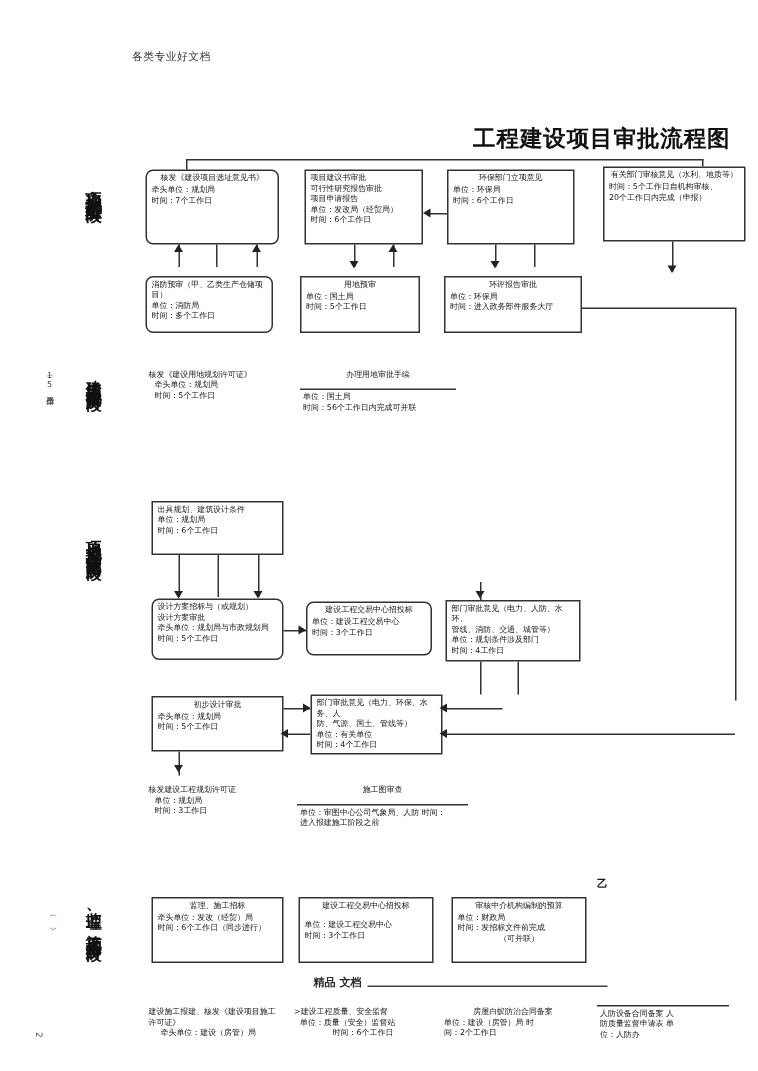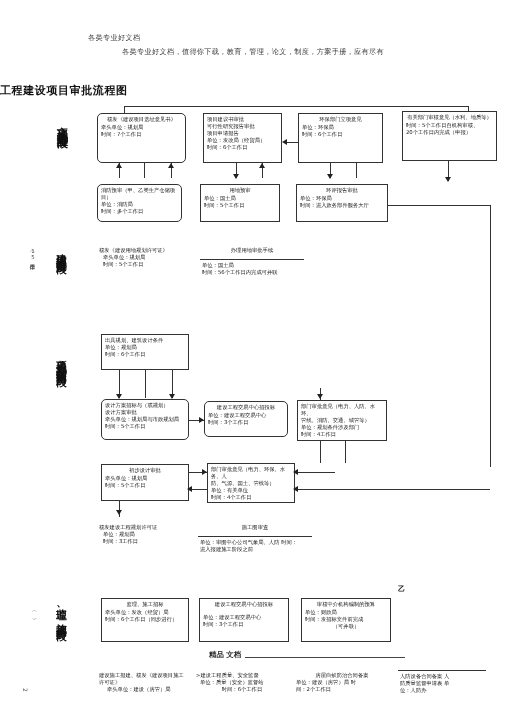--- a/index.html
+++ b/index.html
@@ -1,20 +1,20 @@
 <!DOCTYPE html>
 <html><head>
 <meta charset="utf-8">
 <style>
   html,body{margin:0;padding:0;background:#fff;}
   body{width:505px;height:714px;position:relative;font-family:"DejaVu Sans","Liberation Sans",sans-serif;color:#1a1a1a;overflow:hidden;}
   .page{position:absolute;inset:0;}
   .hdr1{position:absolute;left:88px;top:33px;font-size:7.2px;letter-spacing:.3px;color:#3a3a3a;}
   .hdr2{position:absolute;left:122px;top:47px;font-size:7.2px;letter-spacing:.3px;color:#3a3a3a;}
-  .title{position:absolute;left:0;top:83px;width:487px;text-align:left;font-size:11px;font-weight:bold;letter-spacing:.6px;color:#111;}
+  .title{position:absolute;left:0;top:83px;width:487px;text-align:right;font-size:15px;font-weight:bold;letter-spacing:.6px;color:#111;}
   .footer-label{position:absolute;left:209px;top:650px;font-size:7.4px;font-weight:bold;color:#2a2a2a;background:#fff;padding-right:3px;}
   .footer-line{position:absolute;left:245px;top:657px;width:160px;border-top:1px solid #444;}
   .pagenum{position:absolute;left:22px;top:688px;font-size:6px;color:#555;writing-mode:vertical-rl;letter-spacing:1px;}
 
   .stage{position:absolute;writing-mode:vertical-rl;text-orientation:upright;font-size:11px;font-weight:bold;letter-spacing:1.5px;color:#111;line-height:1.05;}
   .stage.s2{font-size:10.5px;}
   .stagenote{position:absolute;writing-mode:vertical-rl;text-orientation:upright;font-size:5.4px;color:#444;letter-spacing:0px;}
 
   .box{position:absolute;border:1px solid #333;background:#fff;box-sizing:border-box;padding:2px 3px;font-size:5.3px;line-height:1.32;color:#161616;overflow:hidden;}
   .box .bt{display:block;text-align:center;margin-bottom:1px;}
@@ -31,21 +31,20 @@
   .arrow-down{border-left:3px solid transparent;border-right:3px solid transparent;border-top:5px solid #222;}
   .arrow-left{border-top:3px solid transparent;border-bottom:3px solid transparent;border-right:5px solid #222;}
   .arrow-right{border-top:3px solid transparent;border-bottom:3px solid transparent;border-left:5px solid #222;}
 </style>
 </head>
 <body>
 
 <div class="page">
 
   <div class="hdr1">各类专业好文档</div>
-  <div class="hdr2">各类专业好文档，值得你下载，教育，管理，论文，制度，方案手册，应有尽有</div>
   <div class="title">工程建设项目审批流程图</div>
 
   <div class="stage" style="left:56px;top:118px;height:120px;">立项规划选址阶段</div>
   <div class="stage s2" style="left:56px;top:245px;height:100px;">建设用地审批阶段</div>
   <div class="stagenote" style="left:30px;top:248px;height:80px;">（15个工作日）</div>
   <div class="stage s2" style="left:56px;top:352px;height:160px;">项目规划设计审查招阅阶段</div>
   <div class="stage s2" style="left:56px;top:600px;height:80px;">监理、施工招标阶段</div>
   <div class="stagenote" style="left:32px;top:608px;height:40px;">（ ）</div>
 
   <div class="hline" style="left:124px;top:106px;width:345px;"></div>

